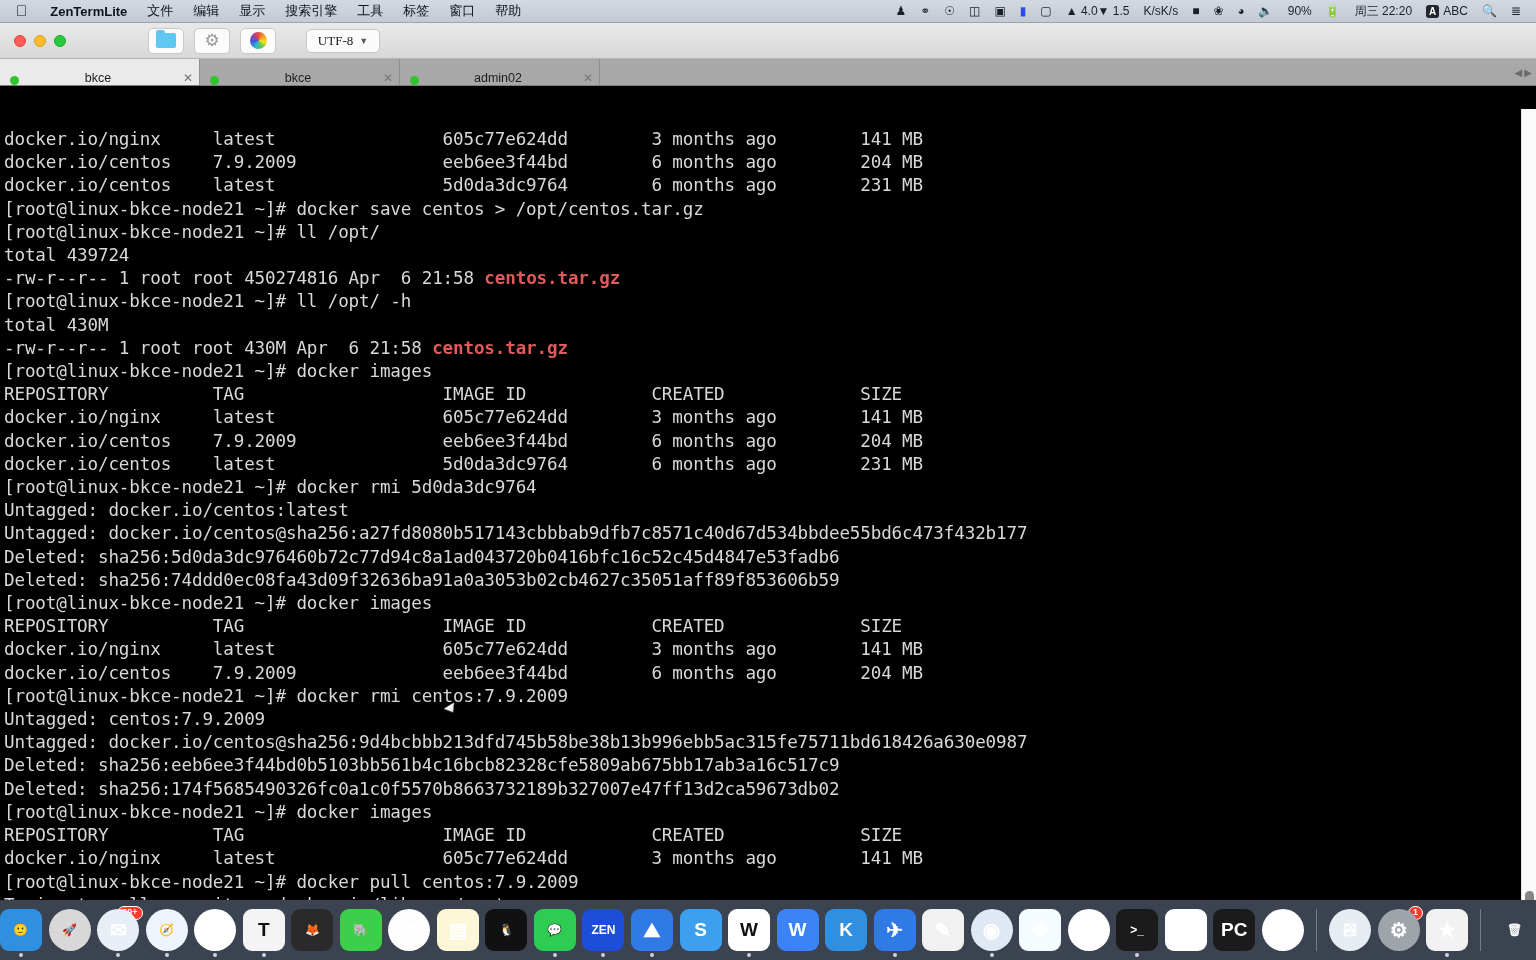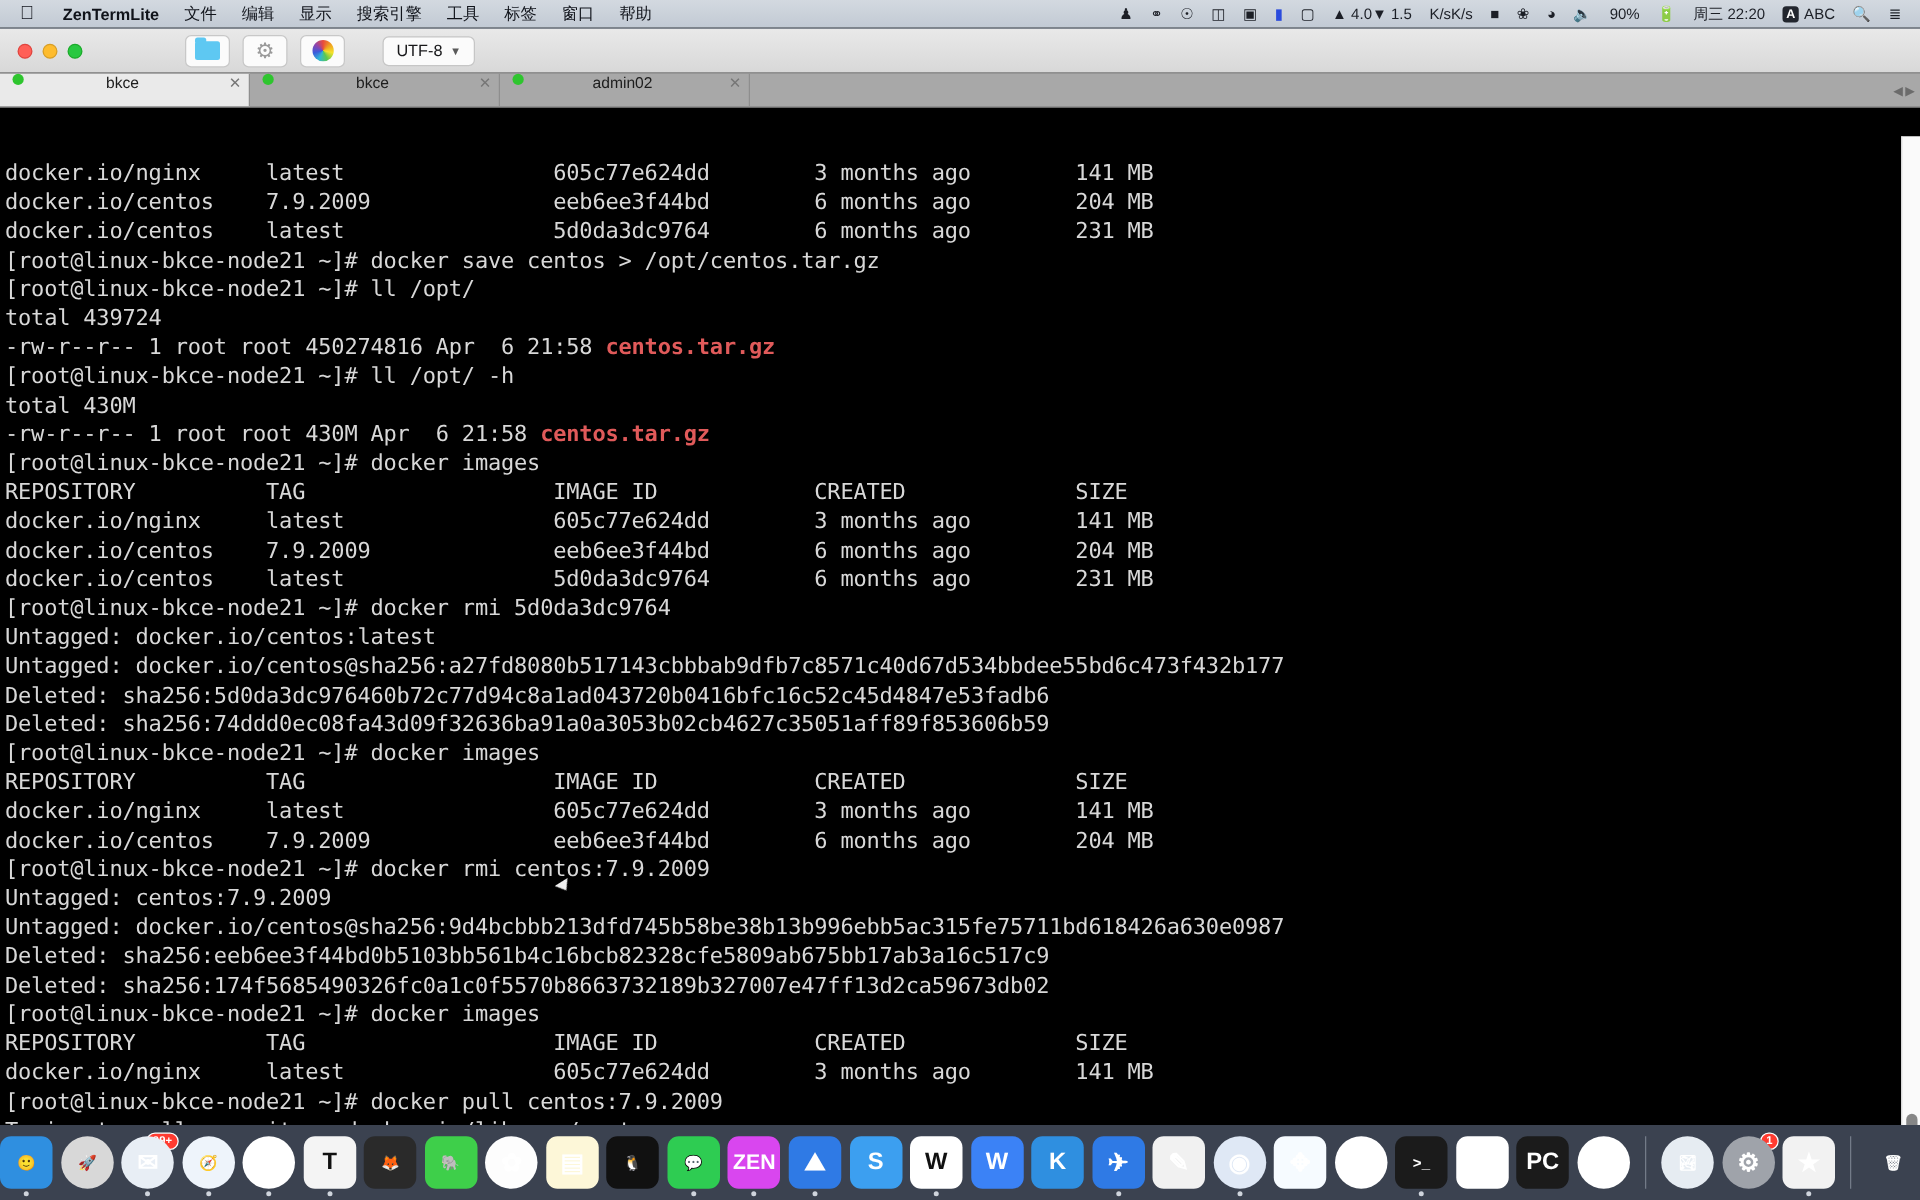--- a/index.html
+++ b/index.html
@@ -75,32 +75,32 @@
   .gear-ico { font-size: 17px; color: #9a9a9a; line-height: 1; }
   .color-ico {
     width: 17px; height: 17px; border-radius: 50%;
     background: conic-gradient(#e94b3c, #f0a020, #f4e12a, #5cc94d, #2fb7d6, #3b5bdb, #8e44ad, #e94b3c);
   }
 
   #encoding {
     margin-left: 30px; height: 24px; min-width: 74px;
     background: #fbfbfb; border: 1px solid #c6c6c6; border-radius: 5px;
     display: flex; align-items: center; justify-content: center; gap: 6px;
-    font-size: 13px; color: #18181a; padding: 0 9px;
+    font-size: 13px; color: #18181a; padding: 0 9px; font-family: Liberation Serif, serif;
   }
   #encoding .chev { font-size: 9px; color: #5a5a5a; }
 
   
   #tabbar {
     height: 27px; background: #a8a8a8;
     display: flex; align-items: stretch; position: relative;
     border-bottom: 1px solid #7d7d7d;
   }
   .tab {
-    width: 200px; display: flex; align-items: flex-start;
+    width: 200px; display: flex; align-items: flex-end;
     border-right: 1px solid #8e8e8e;
     background: #a8a8a8; position: relative;
     font-size: 12.5px; color: #1d1d1d;
   }
   .tab.active { background: #eaeaea; }
   .tab .dot {
     width: 9px; height: 9px; border-radius: 50%;
     background: #2ec52e; margin-left: 10px; flex: none;
   }
   .tab .label { flex: 1; text-align: center; }
@@ -342,21 +342,21 @@
     </div>
     <div class="dock-item">
       <div class="dock-ico" style="background: rgb(17, 17, 17); font-size: 12px;">🐧</div>
       <div class="run-dot off"></div>
     </div>
     <div class="dock-item">
       <div class="dock-ico" style="background: rgb(46, 204, 82); font-size: 12px;">💬</div>
       <div class="run-dot"></div>
     </div>
     <div class="dock-item">
-      <div class="dock-ico" style="background: #d946ef; font-size: 17px;">ZEN</div>
+      <div class="dock-ico" style="background: #1d4ed8; font-size: 12px;">ZEN</div>
       <div class="run-dot"></div>
     </div>
     <div class="dock-item">
       <div class="dock-ico" style="background: rgb(47, 122, 229);">⛰</div>
       <div class="run-dot"></div>
     </div>
     <div class="dock-item">
       <div class="dock-ico" style="background: rgb(60, 159, 240); font-size: 19px; color: rgb(255, 255, 255);">S</div>
       <div class="run-dot off"></div>
     </div>

